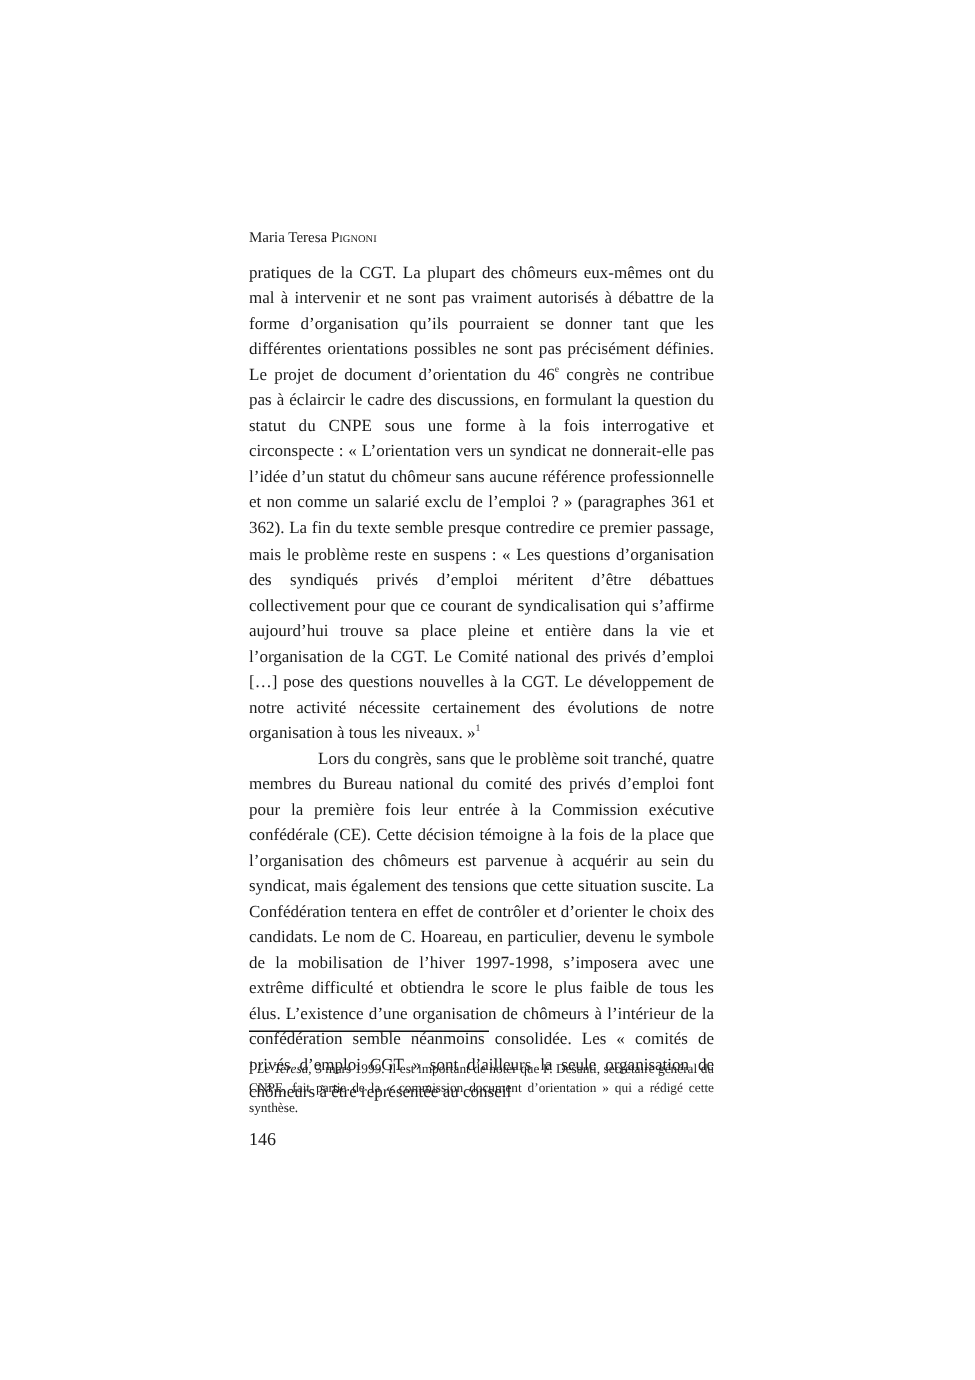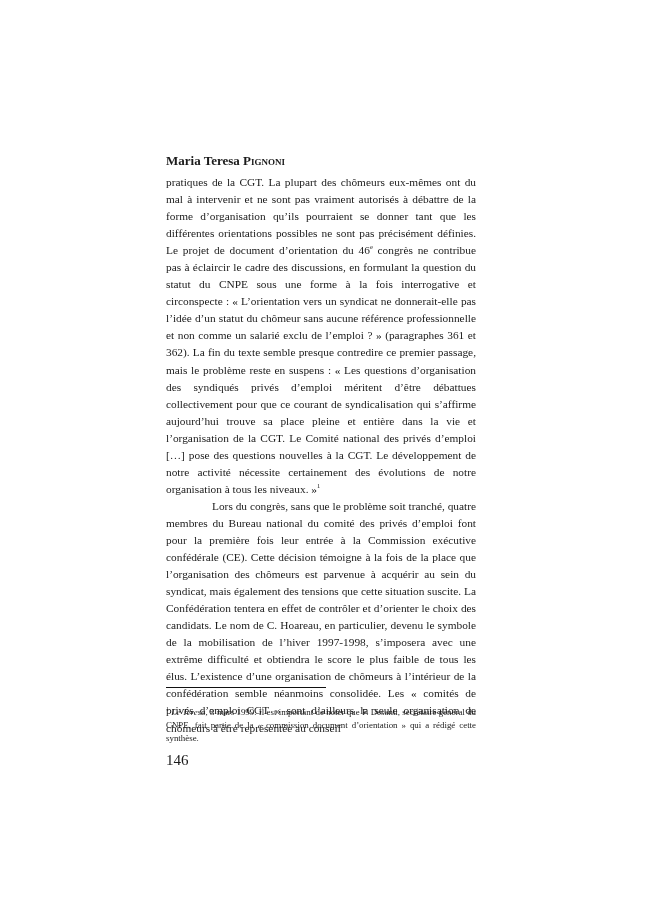--- a/index.html
+++ b/index.html
@@ -18,23 +18,22 @@
     .page {
       position: absolute;
       left: 166px;
       top: 0;
       width: 310px;
     }
     .running-head {
       position: absolute;
       top: 153px;
       left: 0;
-      font-size: 13px;
+      font-size: 10px;
       white-space: nowrap;
-      font-weight: bold;
     }
     .running-head .sc {
       font-variant: small-caps;
     }
     .body-text {
       position: absolute;
       top: 174px;
       left: 0;
       width: 310px;
       font-size: 11.35px;
@@ -70,21 +69,21 @@
       text-align: justify;
     }
     .footnote sup {
       font-size: 6px;
       vertical-align: 4px;
     }
     .page-number {
       position: absolute;
       top: 752px;
       left: 0;
-      font-size: 15px;
+      font-size: 12px;
     }
   </style>
 </head>
 <body>
 
 <div class="page">
 
   <div class="running-head"><span>Maria Teresa </span><span class="sc">Pignoni</span></div>
 
   <div class="body-text">

